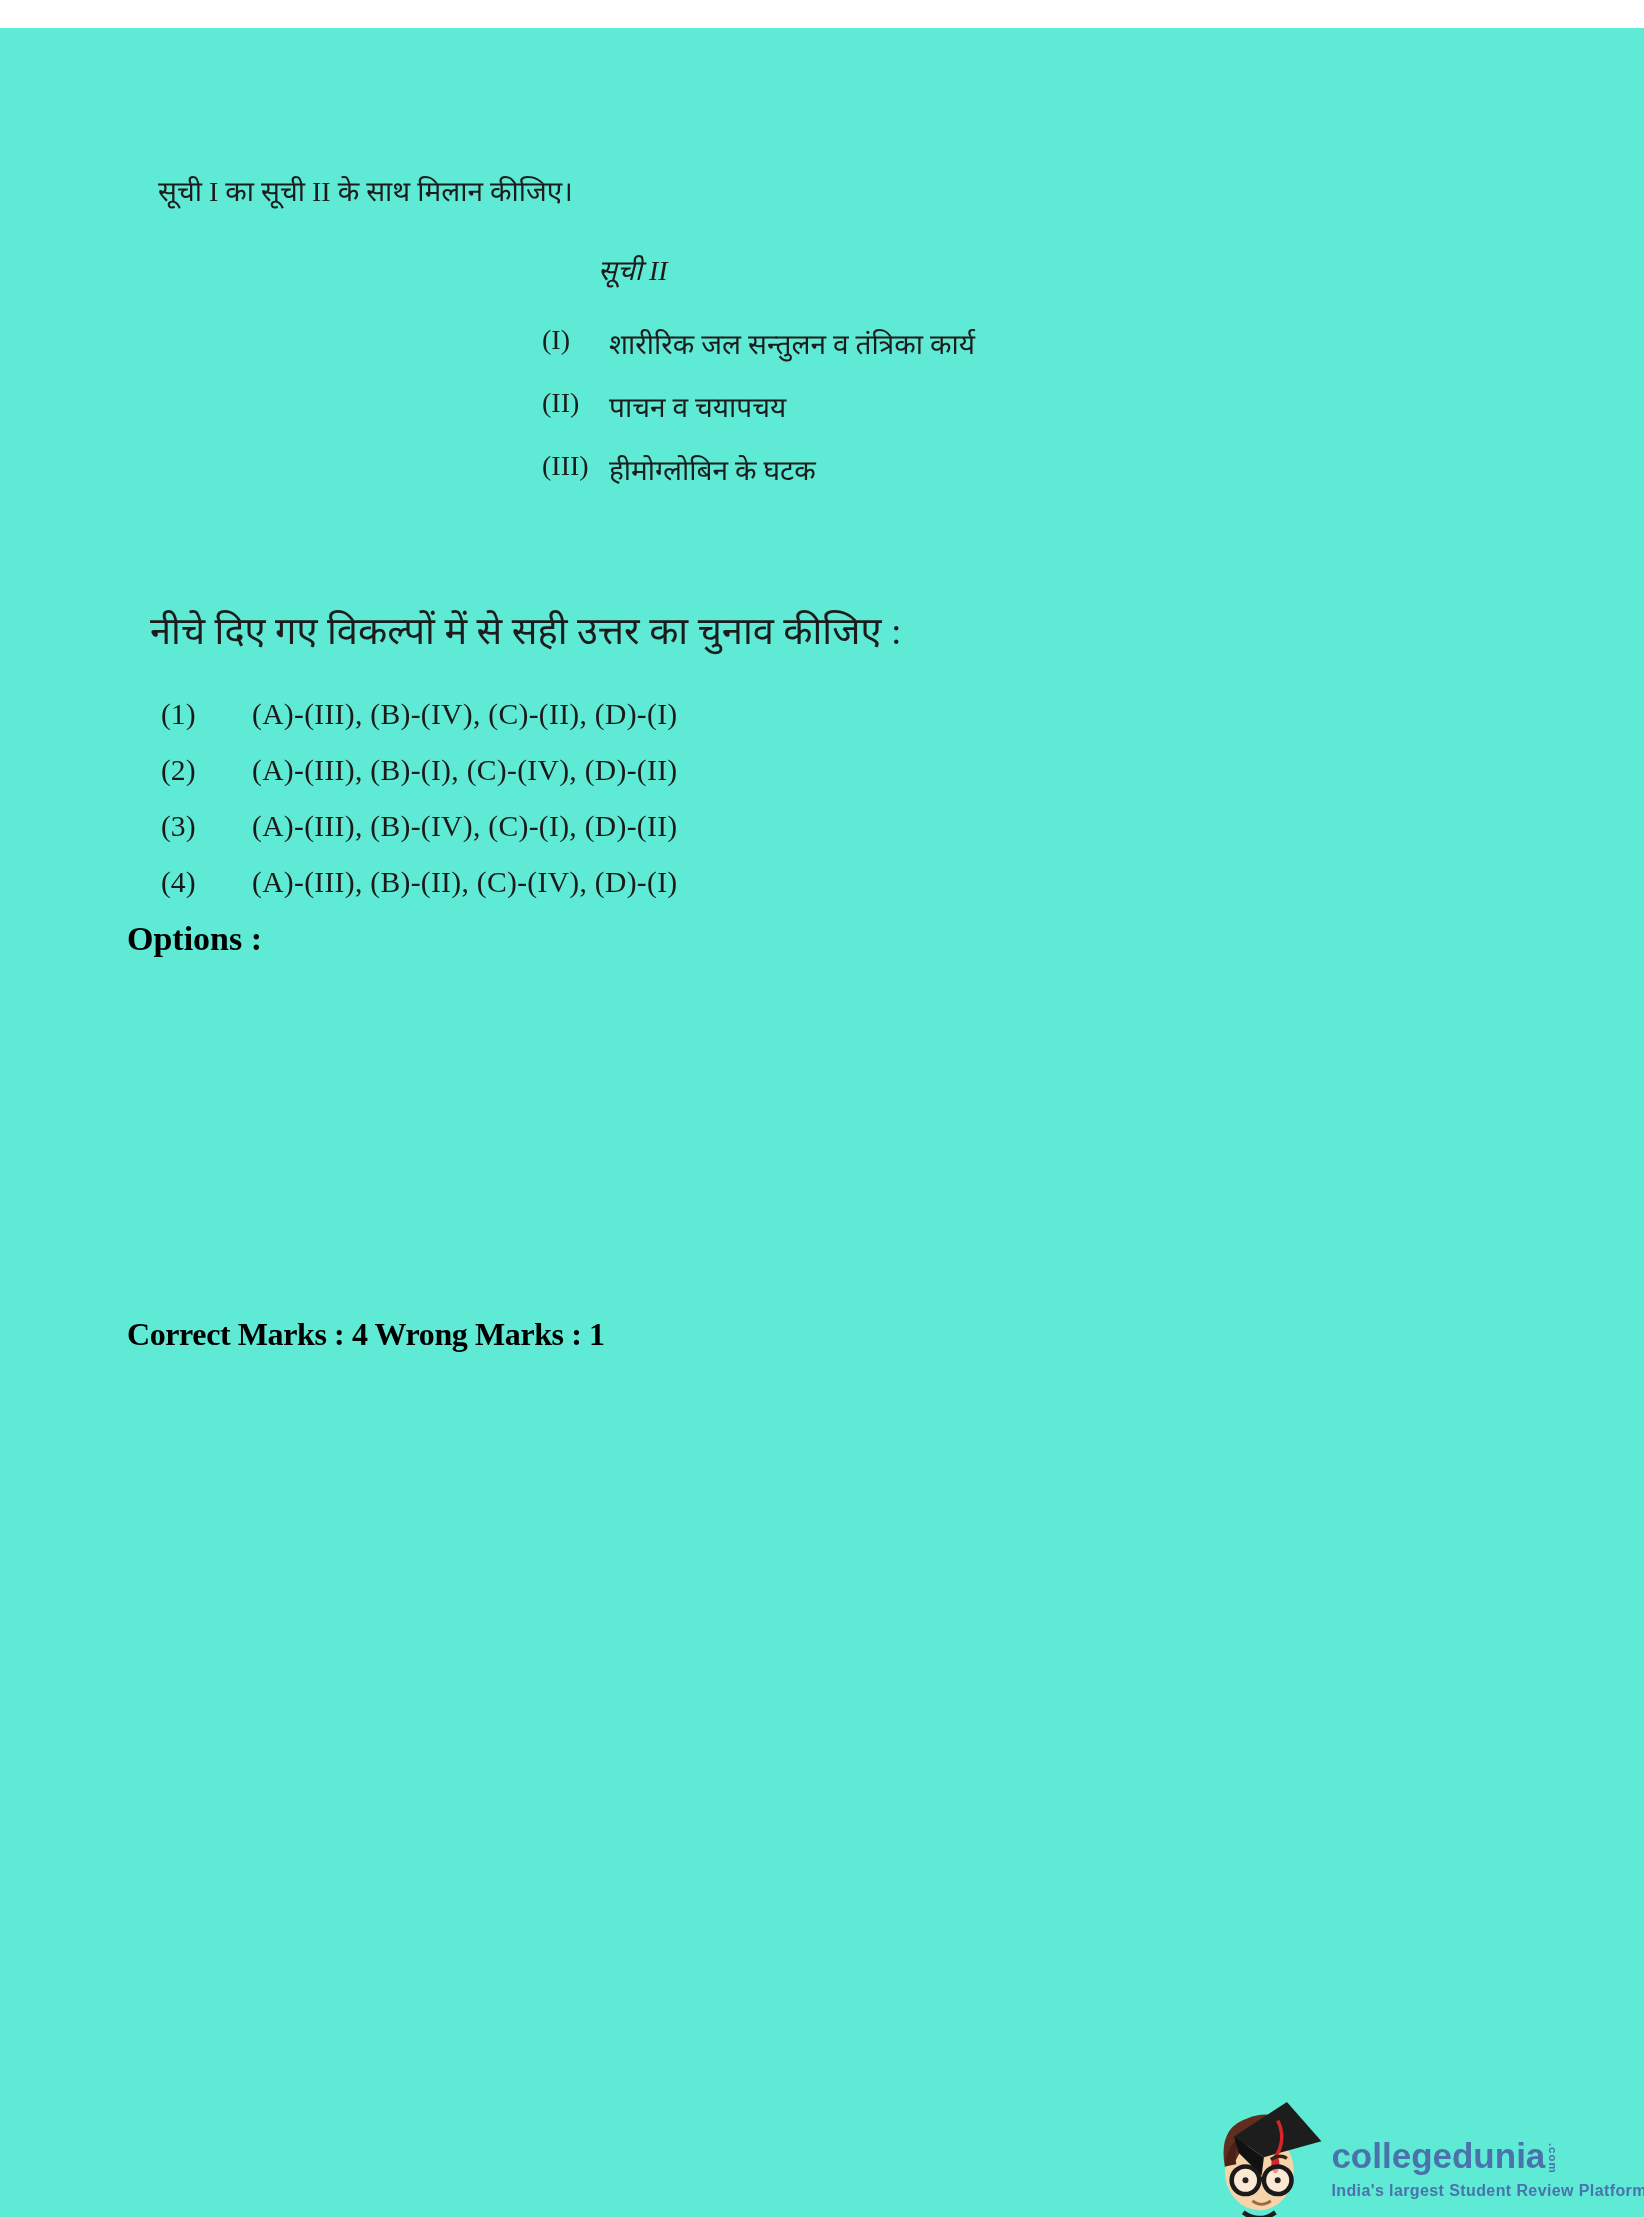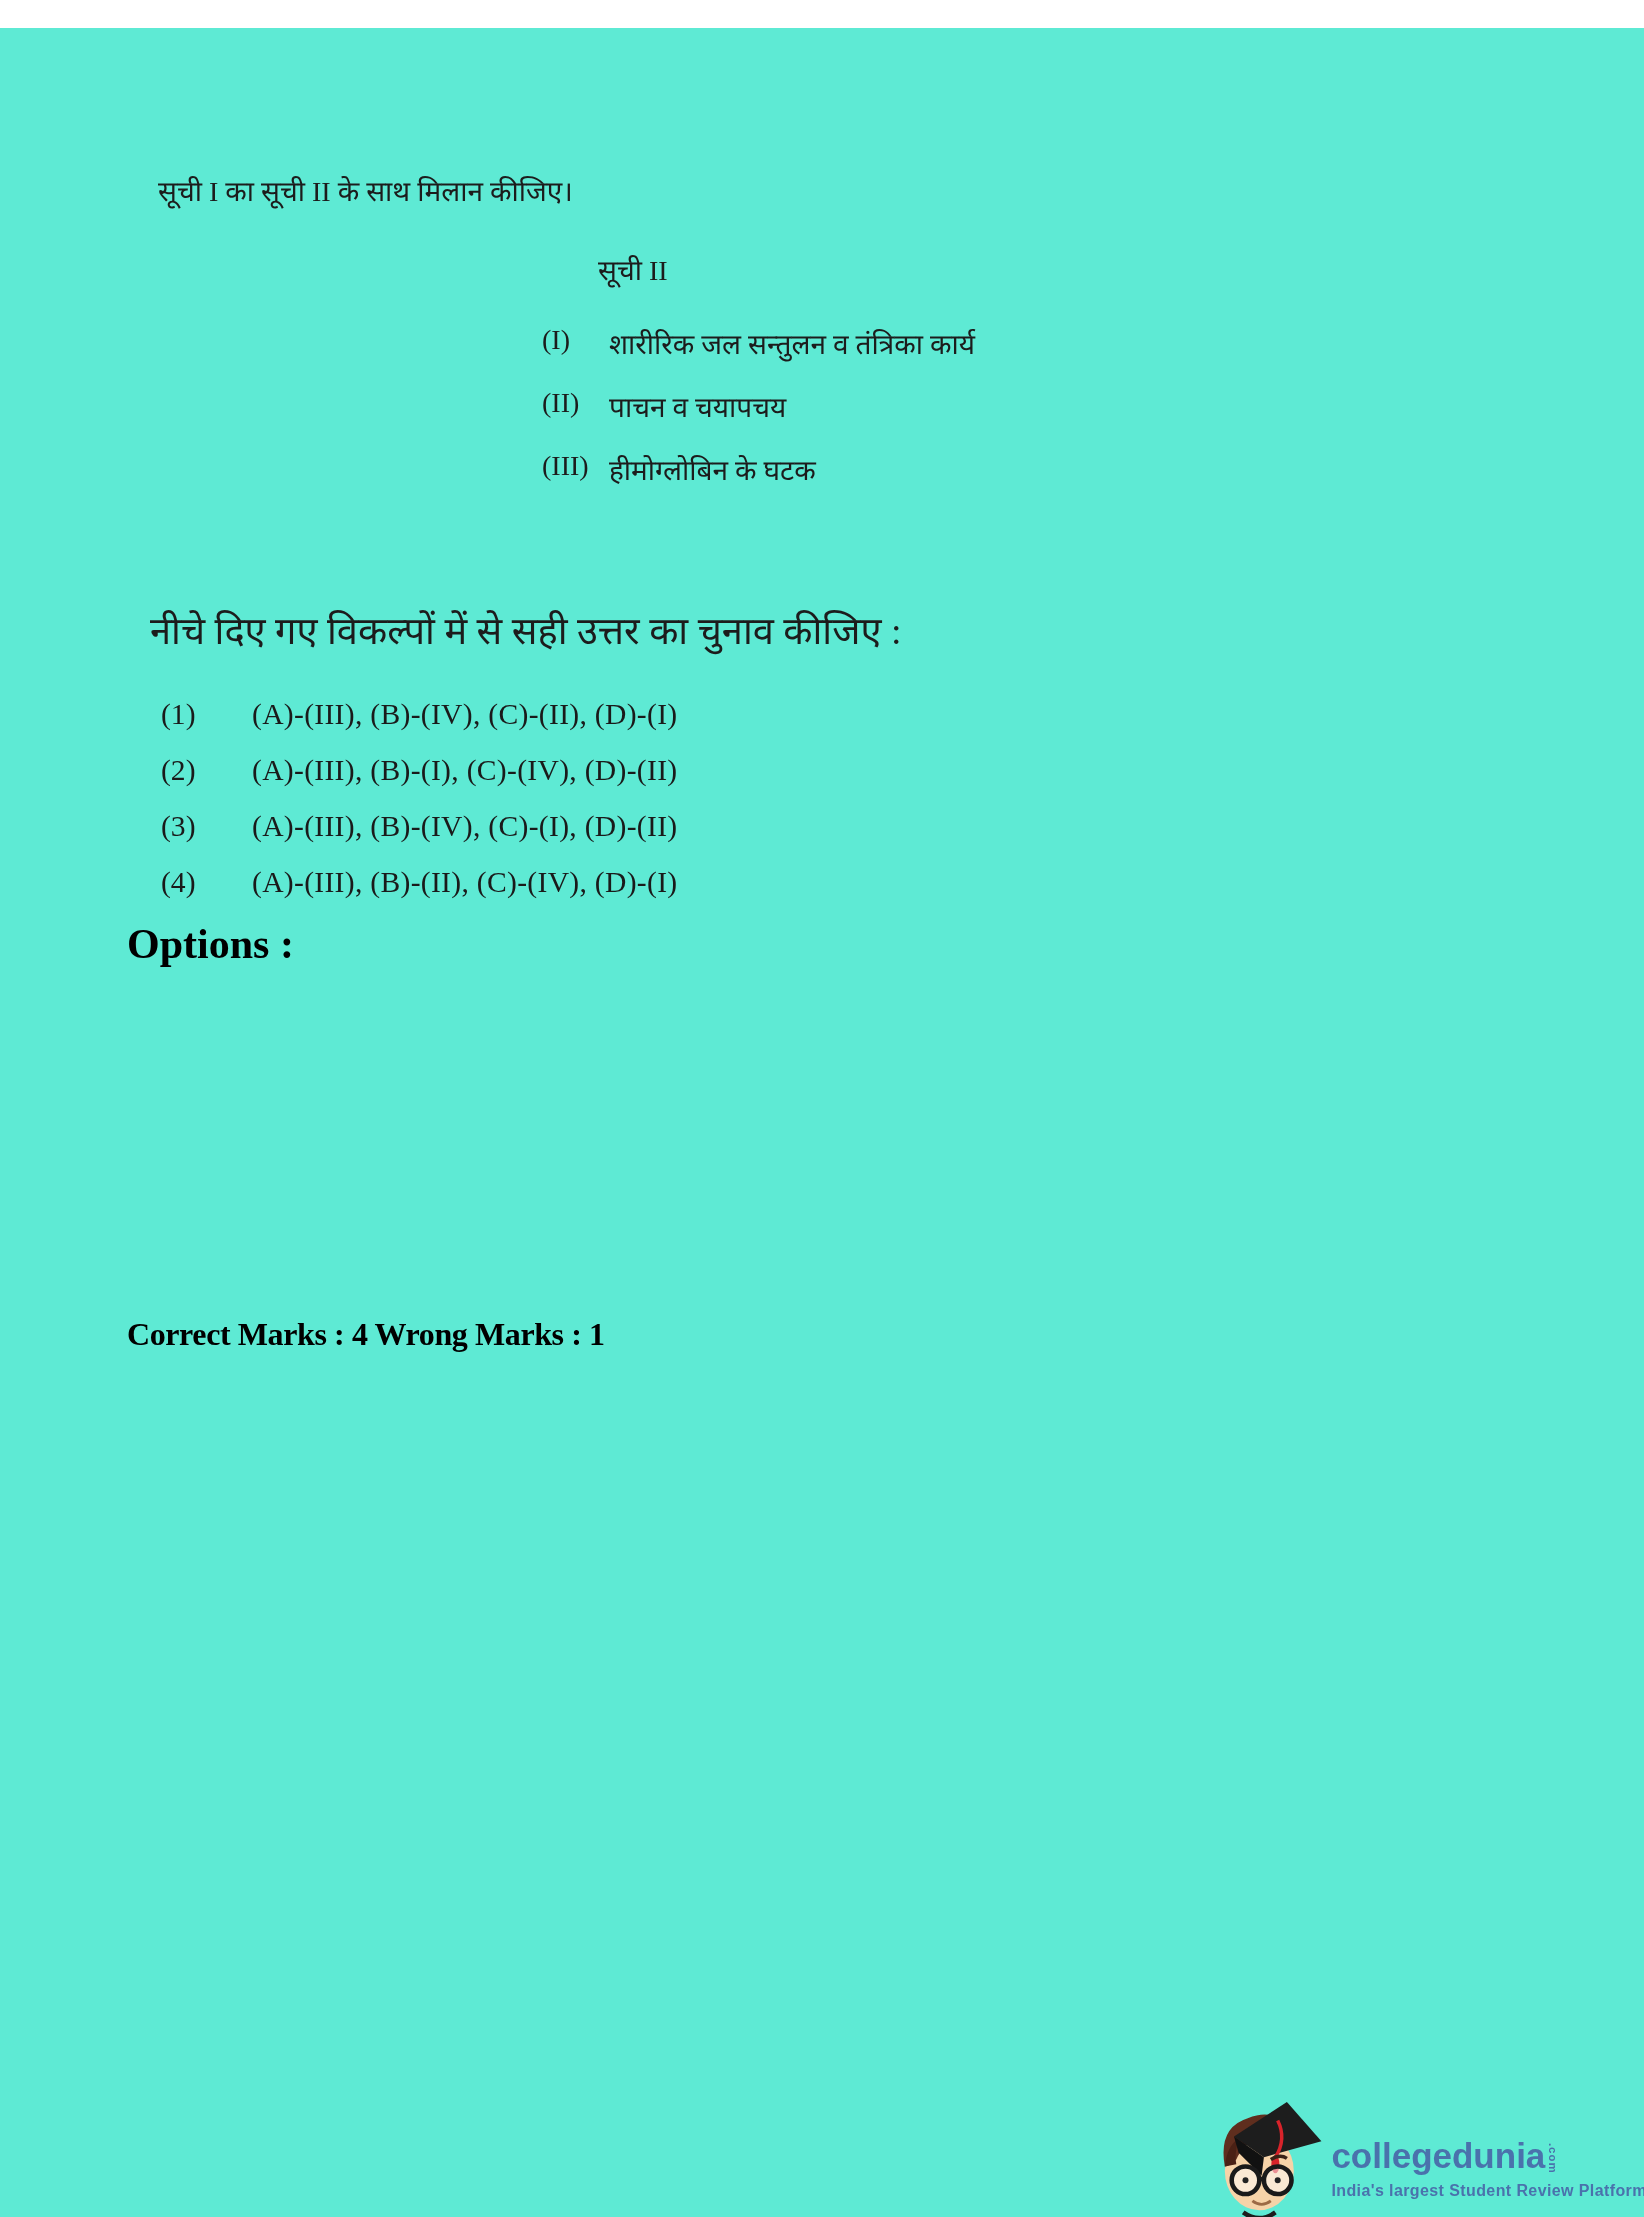--- a/index.html
+++ b/index.html
@@ -18,37 +18,37 @@
   .hindi { font-family: "Liberation Serif", "DejaVu Sans", serif; color: #1c1c1c; }
   .q-prompt {
     position: absolute; left: 158px; top: 143px;
     font-size: 28px; white-space: nowrap;
   }
   .match-col { position: absolute; top: 222px; }
   .match-col.col1 { left: 159px; width: 358px; }
   .match-col.col2 { left: 542px; width: 555px; }
   .match-header { font-size: 28px; height: 36px; margin-bottom: 38px; }
   .col1 .match-header { padding-left: 39px; }
-  .col2 .match-header { padding-left: 56px; }
+  .col2 .match-header { padding-left: 56px; font-style: italic; }
   .match-row { display: flex; height: 63px; align-items: flex-start; }
   .match-label { width: 63px; flex: 0 0 63px; font-size: 28px; }
   .col2 .match-label { width: 67px; flex: 0 0 67px; }
   .match-text { font-size: 28px; white-space: nowrap; }
   .q-instruction {
     position: absolute; left: 150px; top: 575px;
     font-size: 38px; white-space: nowrap;
   }
   .choices { position: absolute; left: 161px; top: 670px; }
   .choice-row { display: flex; height: 56px; align-items: flex-start; }
   .choice-num { width: 91px; flex: 0 0 91px; font-size: 29.6px; }
   .choice-text { font-size: 29.6px; white-space: nowrap; letter-spacing: 0.3px; }
   
   .options-heading {
     position: absolute; left: 127px; top: 892px;
-    font-size: 42px; font-weight: bold; color: #000000;
+    font-size: 34px; font-weight: bold; color: #000000;
   }
   .option-ids {
     position: absolute; left: 127px; top: 937px;
     font-size: 34px; line-height: 44px; color: #000000;
   }
   
   .metadata {
     position: absolute; left: 127px; top: 1170px;
     font-size: 32px; font-weight: bold; line-height: 36px;
     letter-spacing: -0.4px; color: #000000;

